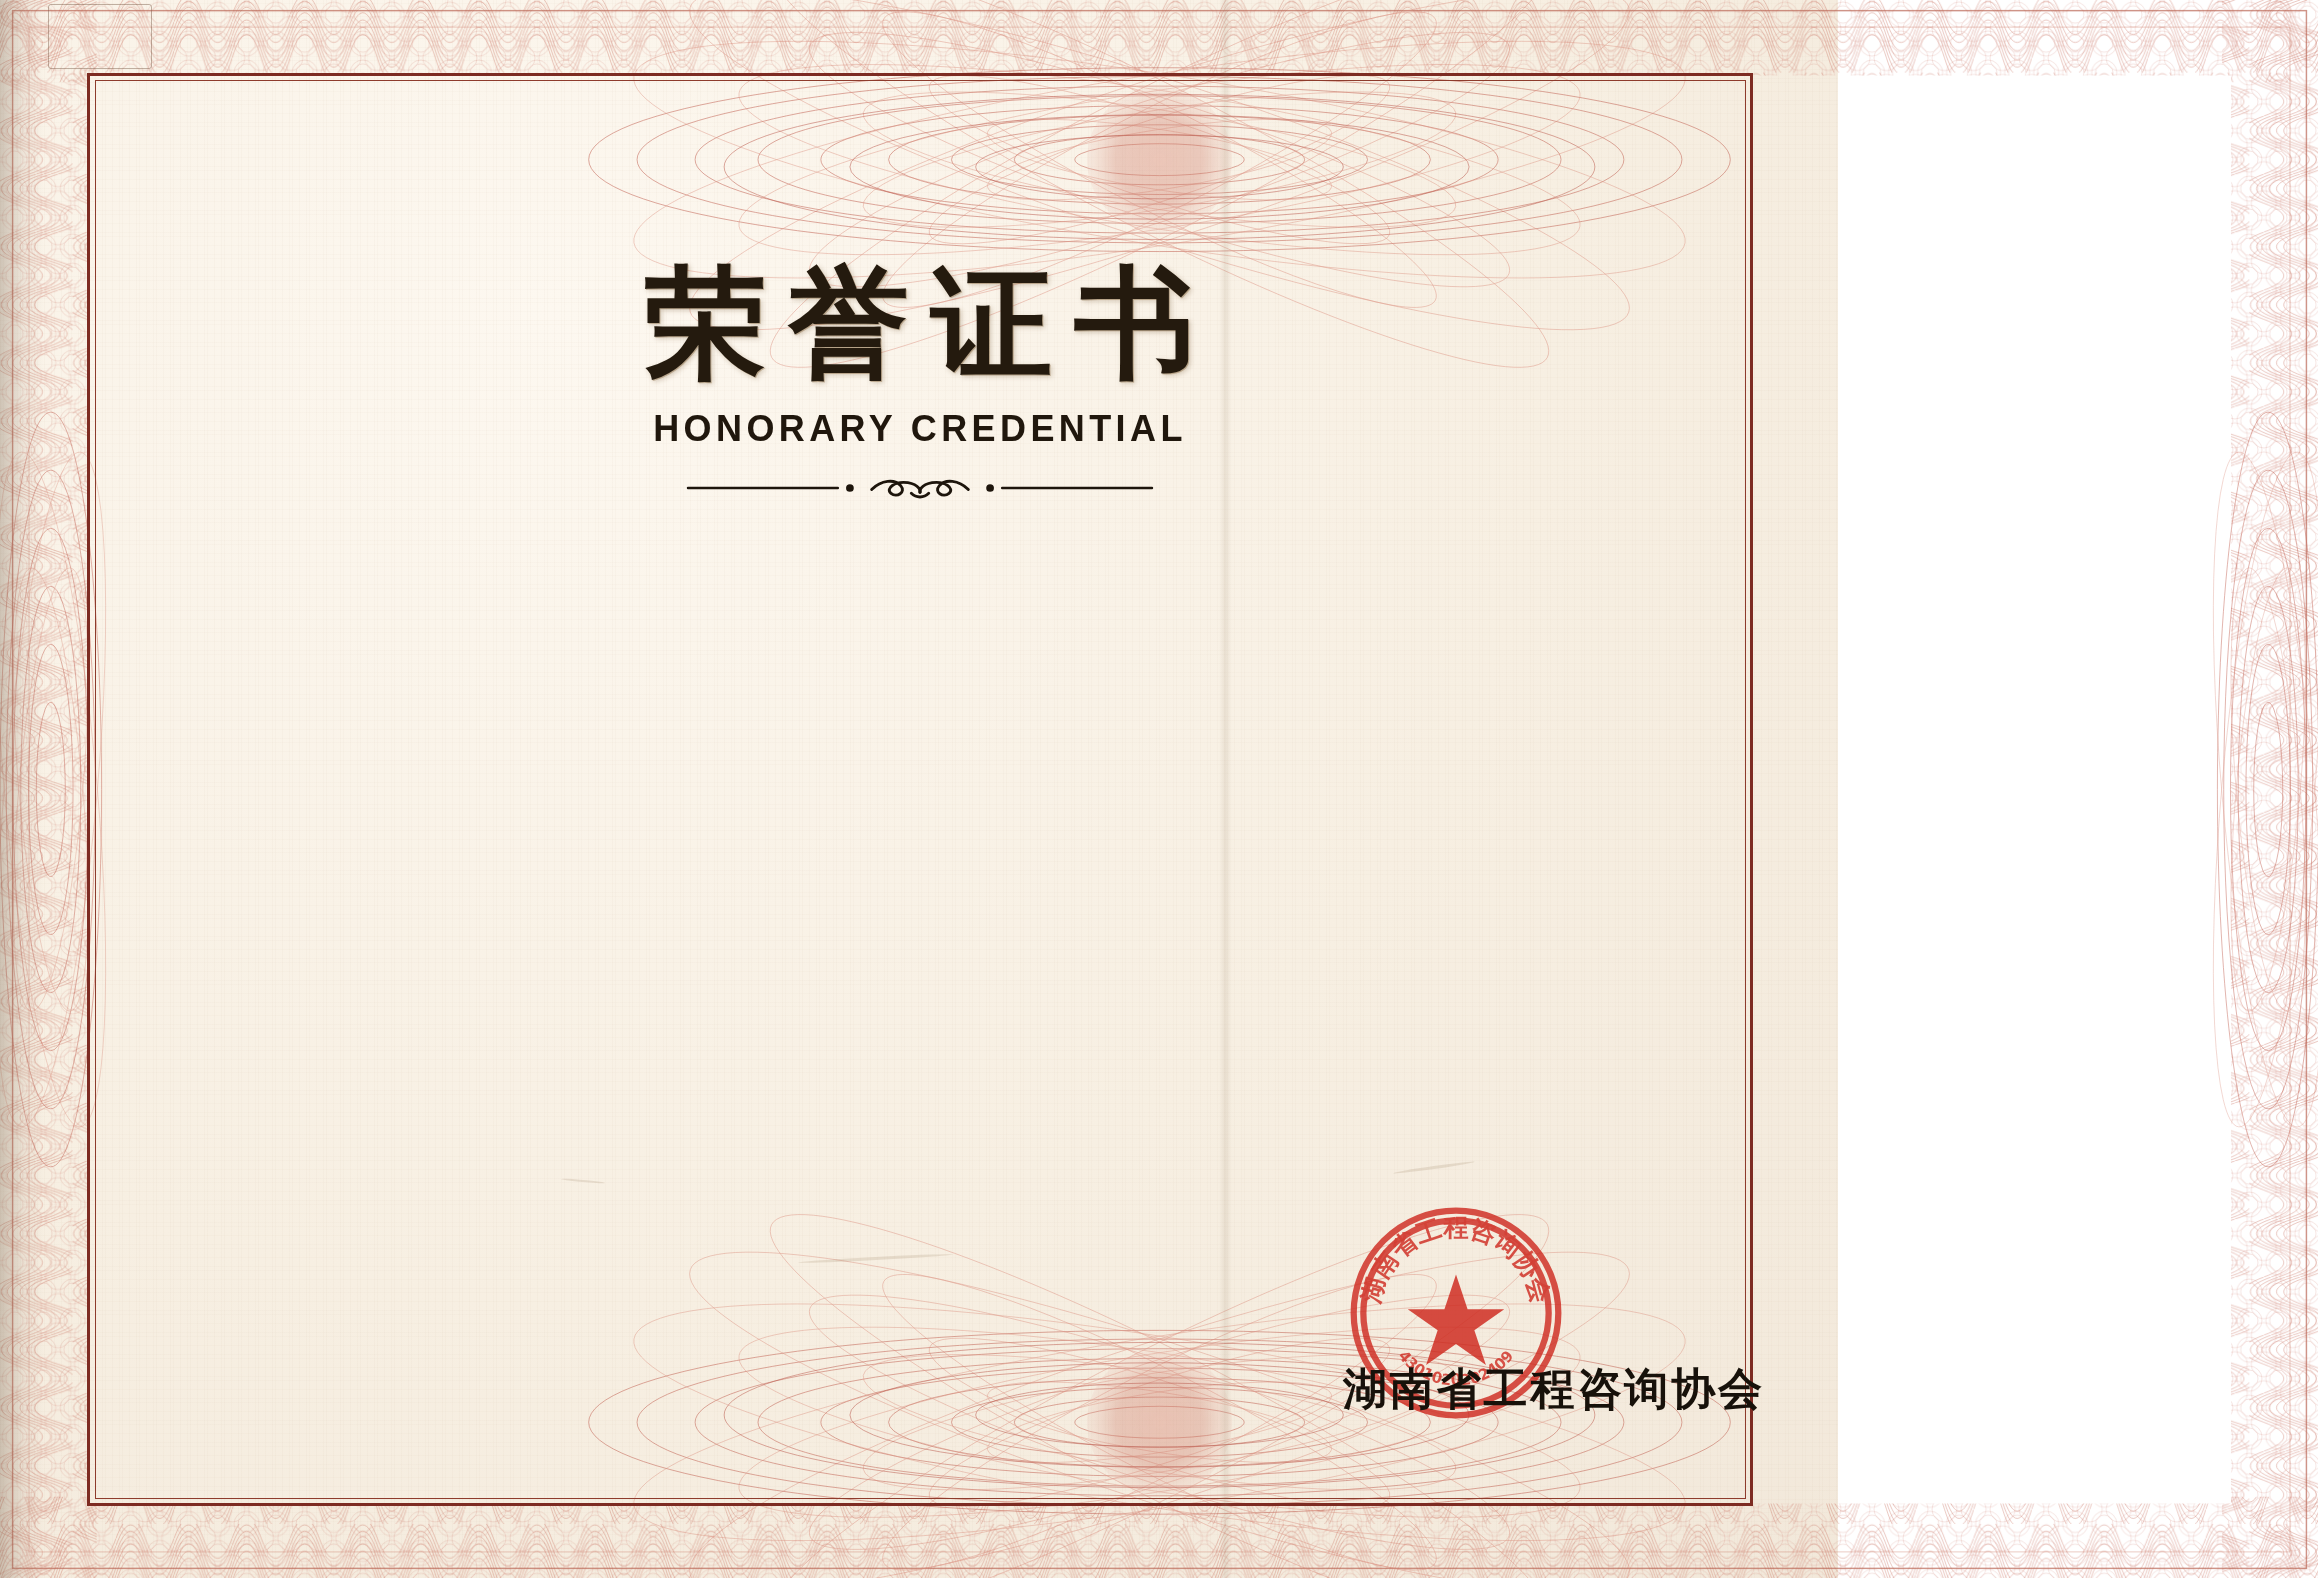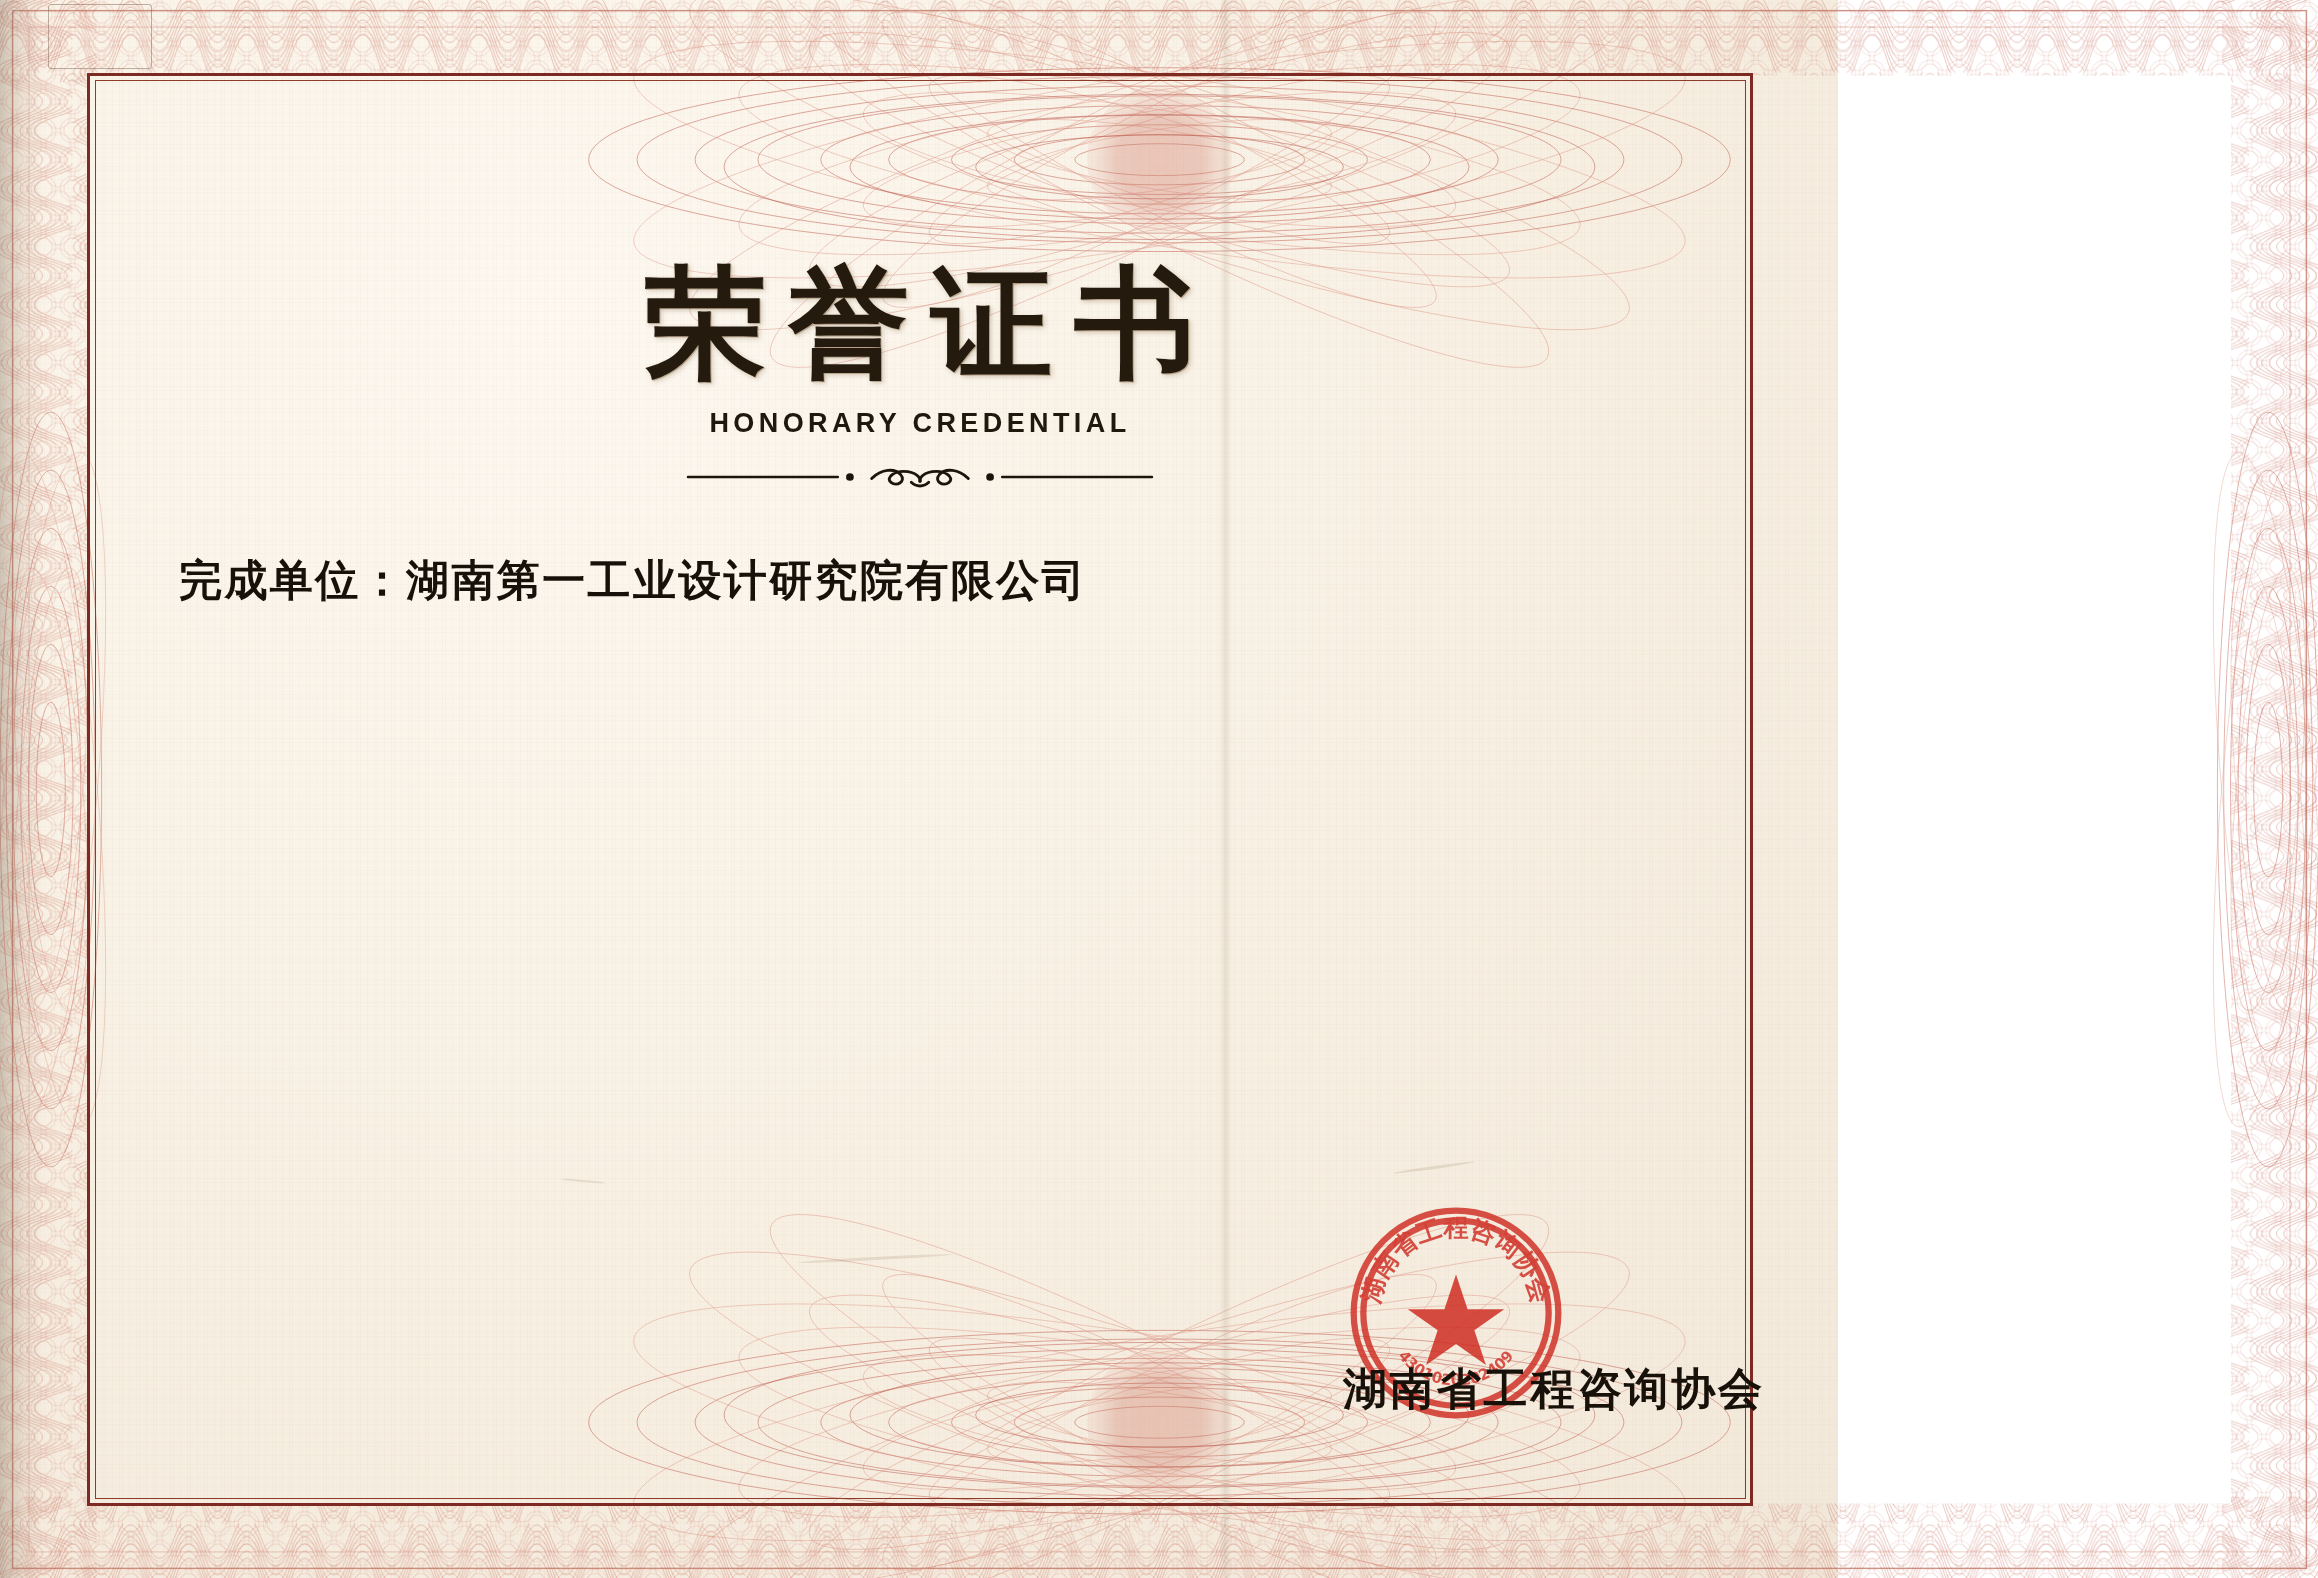--- a/index.html
+++ b/index.html
@@ -85,21 +85,21 @@
     color: #241a0e;
     line-height: 1;
     text-shadow:
       1px 1px 0 rgba(120,85,40,0.35),
       1.9px 2.4px 4.8px rgba(90,60,20,0.25);
   }
 
   .title-en {
     margin-top: 25px;
     font-family: "Liberation Sans", sans-serif;
-    font-size: 27px;
+    font-size: 36px;
     font-weight: 700;
     letter-spacing: 4.4px;
     color: #20170d;
   }
 
   
   .ornament {
     margin-top: 21px;
     width: 580px;
     height: 34px;
@@ -453,21 +453,20 @@
       </g>
       <g stroke="#1d150c" stroke-width="6" fill="none" stroke-linecap="round">
         <path d="M500,38 C520,18 548,16 560,30 C572,44 552,56 540,46 C528,36 548,20 575,24 C600,28 602,44 600,44"></path>
         <path d="M700,38 C680,18 652,16 640,30 C628,44 648,56 660,46 C672,36 652,20 625,24 C600,28 598,44 600,44"></path>
         <path d="M582,46 C592,56 608,56 618,46"></path>
       </g>
     </svg>
 
 
     <div class="detail-block">
-      <div class="detail-line">完成单位：湖南第一工业设计研究院有限公司</div>
     </div>
 
   </div>
 
   <svg class="seal" viewBox="0 0 460 460">
     <g fill="none" stroke="#cf2a20" stroke-width="13" opacity="0.92">
       <circle cx="230" cy="230" r="212"></circle>
       <circle cx="230" cy="230" r="192"></circle>
     </g>
     <path id="sealArcTop" d="M230,230 m-160,0 a160,160 0 1,1 320,0" fill="none" stroke="none"></path>

